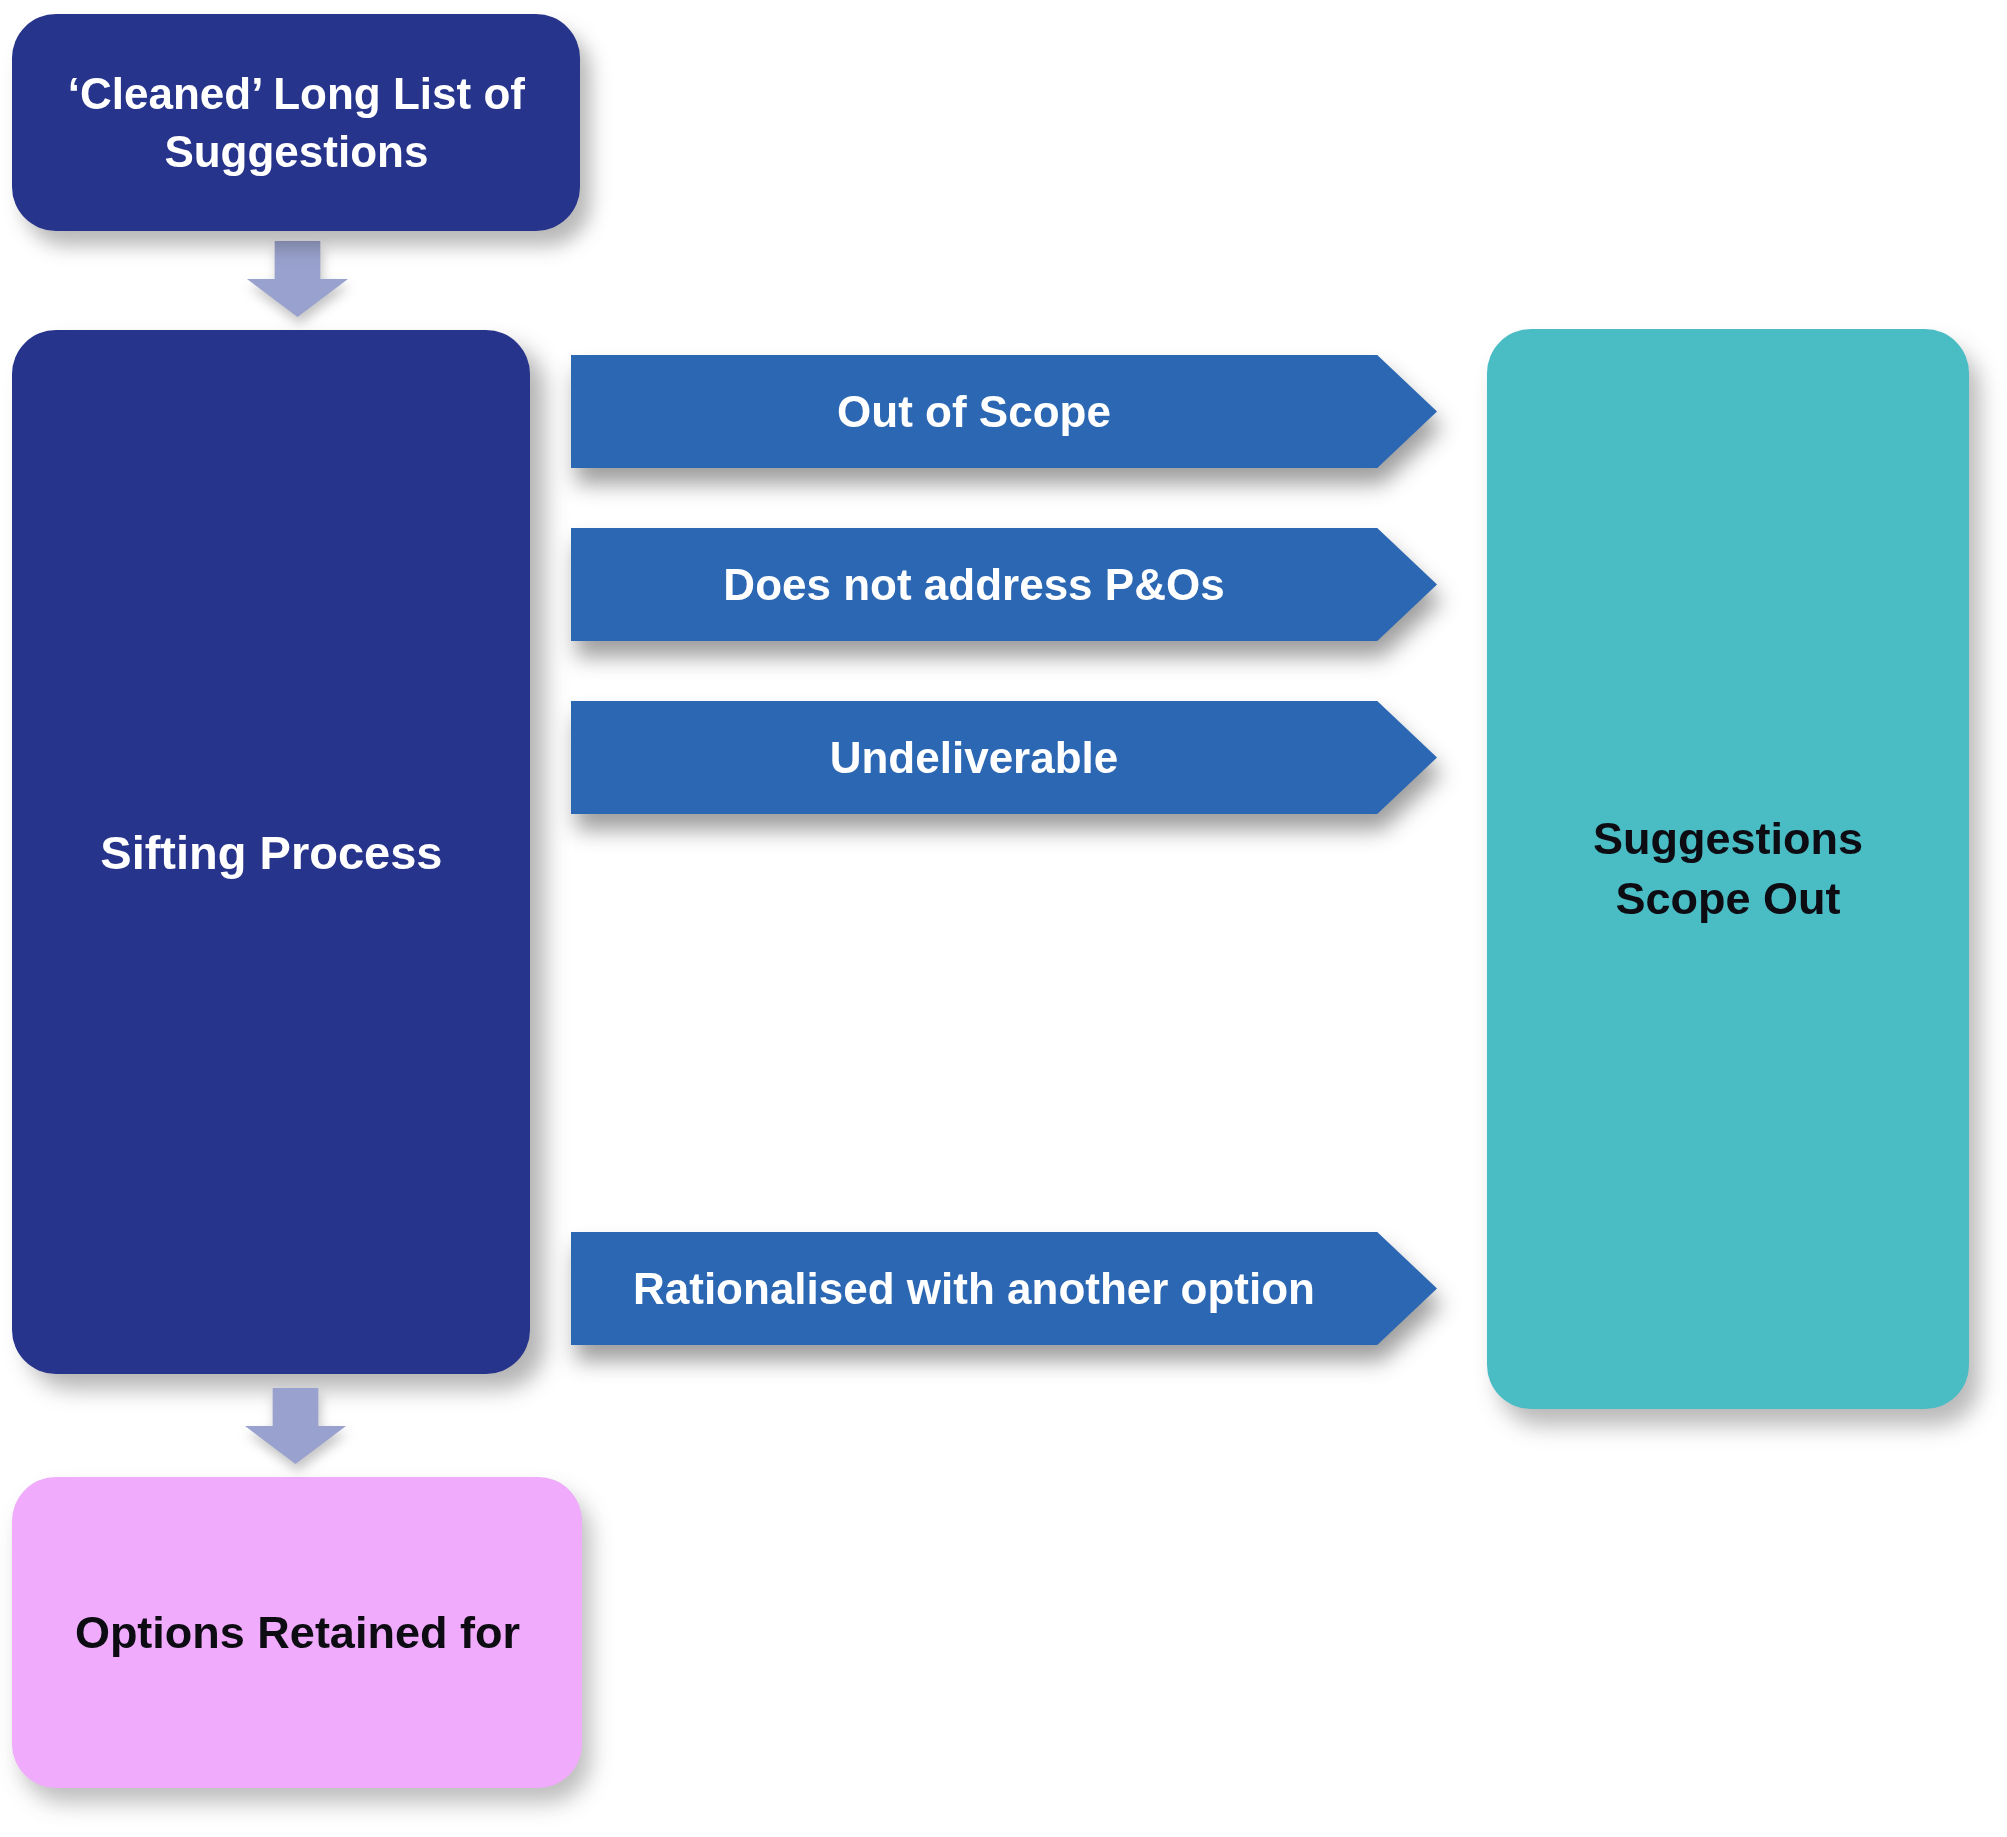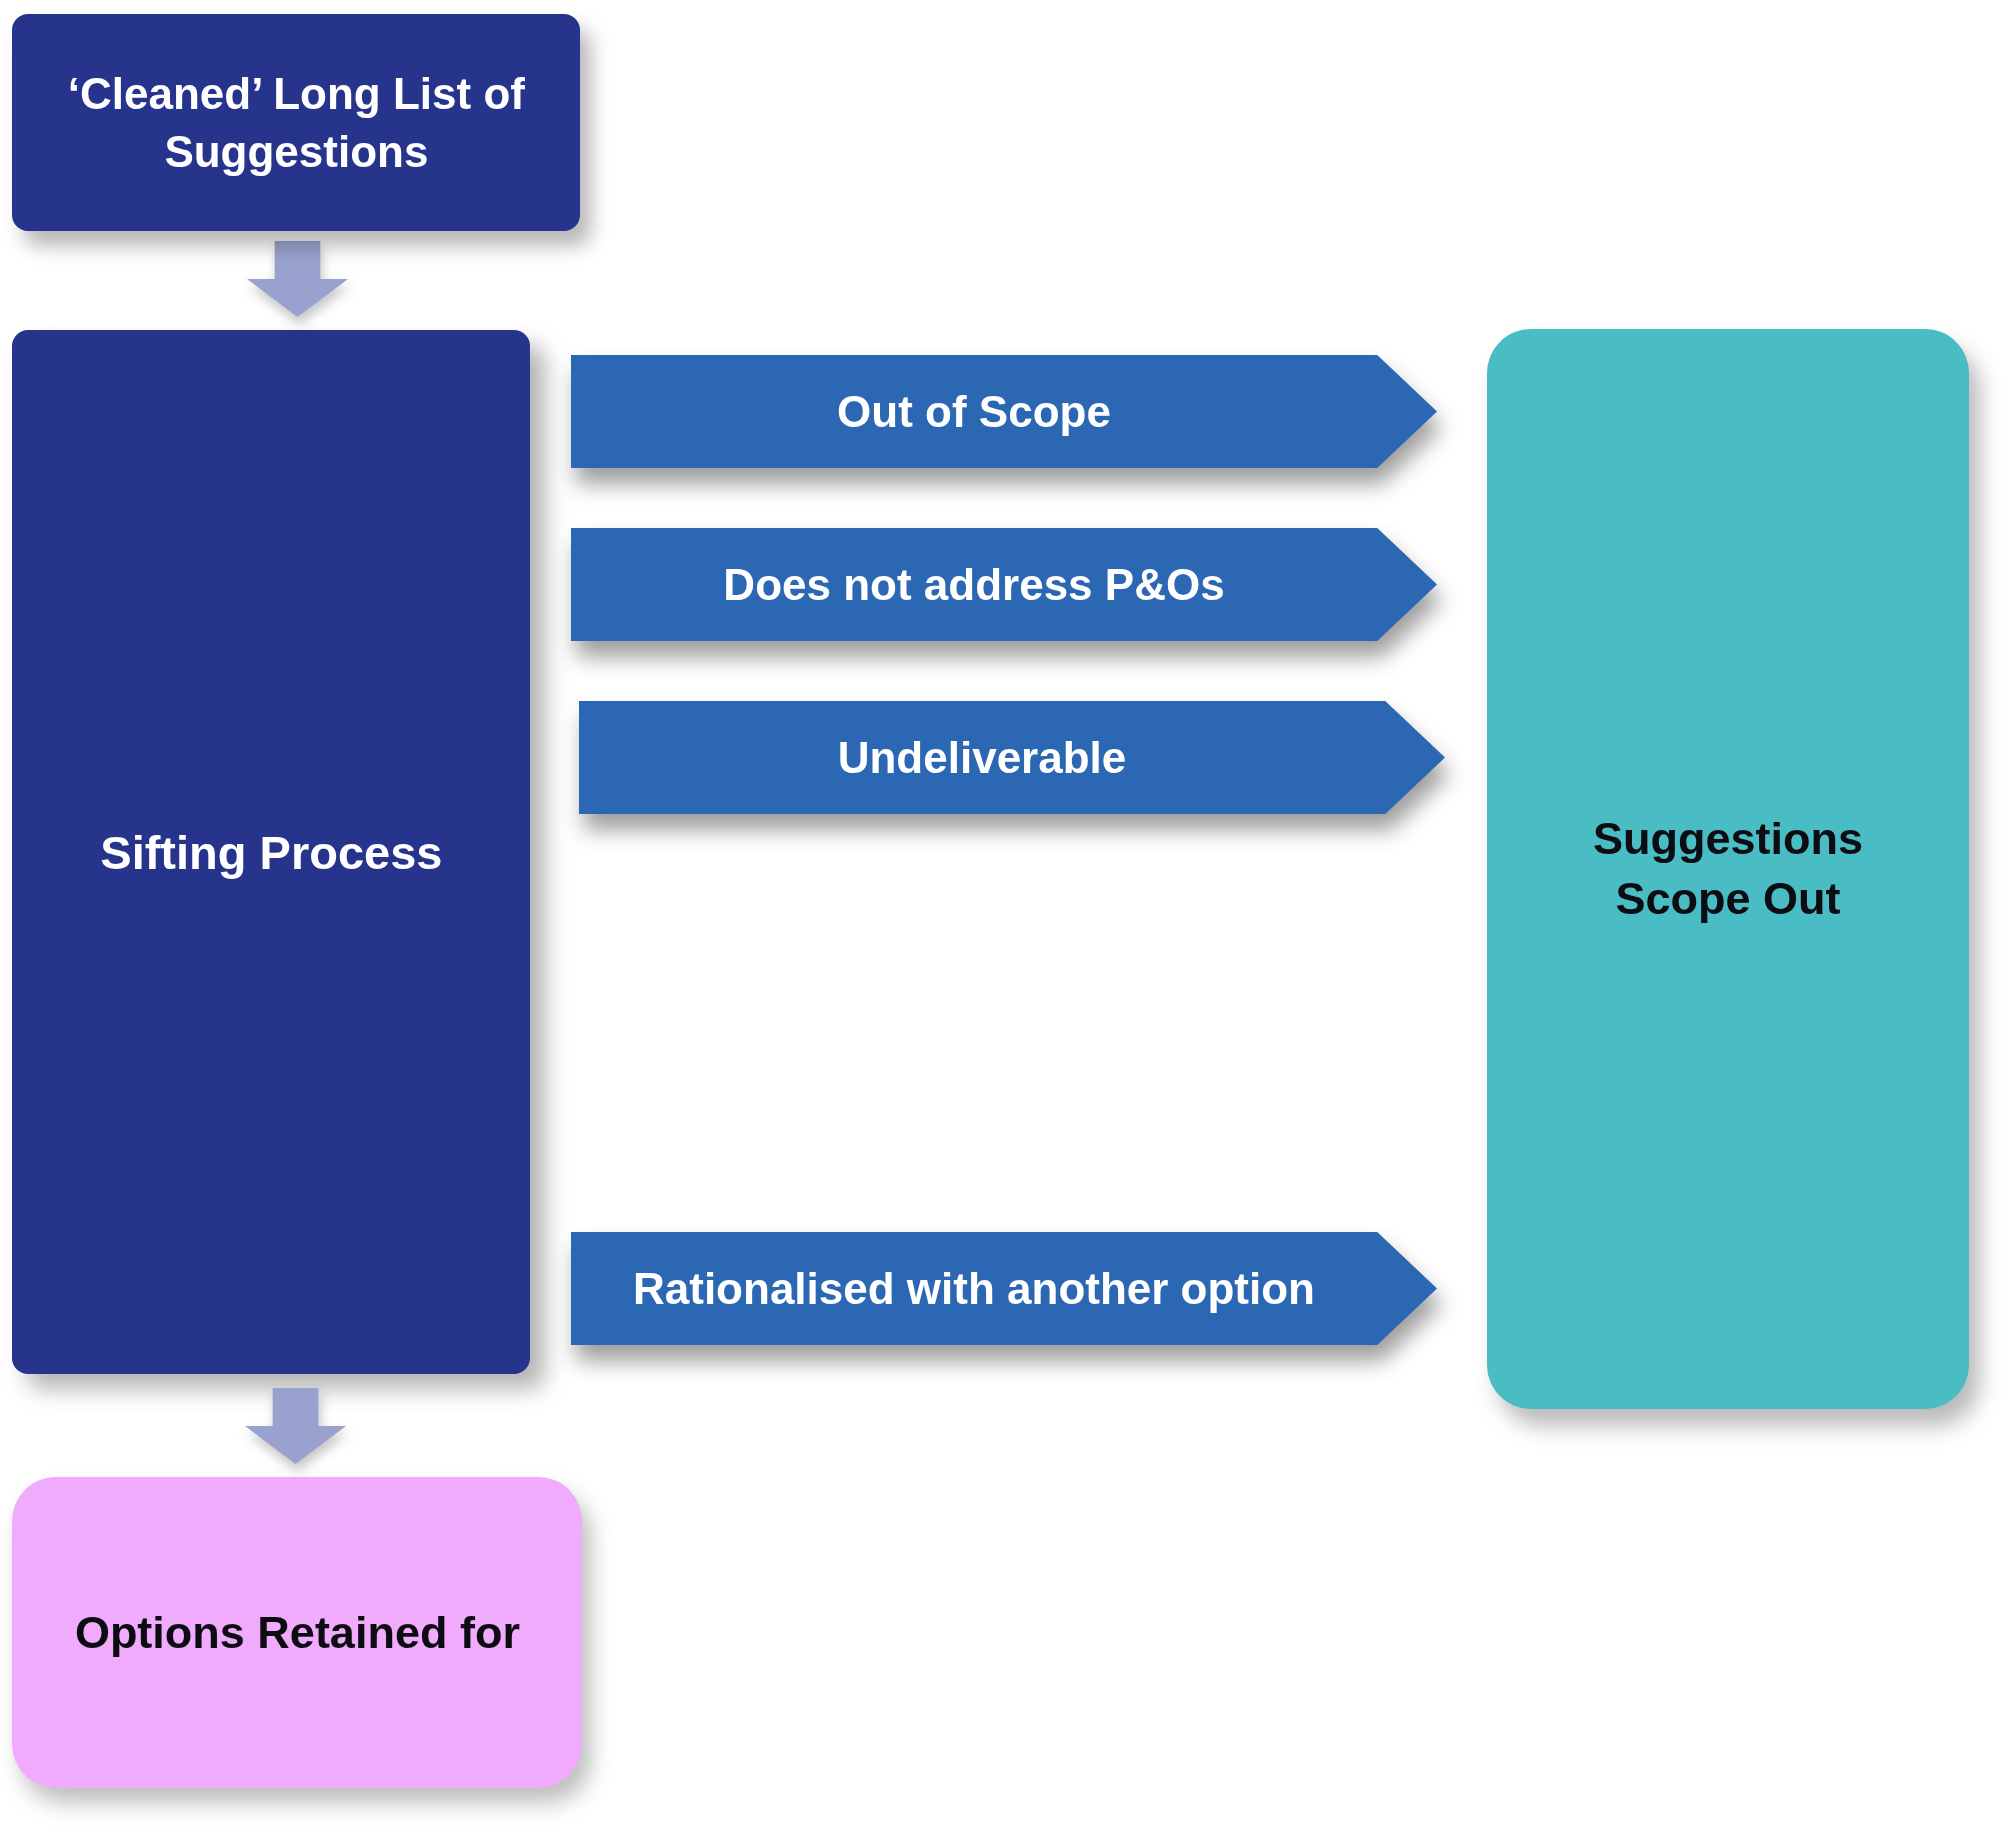--- a/index.html
+++ b/index.html
@@ -13,21 +13,21 @@
   .box{
     position:absolute;
     border-radius:44px;
     display:flex;
     flex-direction:column;
     justify-content:center;
     align-items:center;
     text-align:center;
     font-weight:bold;
   }
-  .navy{background:#27348b;color:#ffffff;border-radius:16px;}
+  .navy{background:#27348b;color:#ffffff;}
   .top-box{
     left:12.4px;top:14.3px;width:568px;height:217px;
     font-size:44px;line-height:58px;
     filter:drop-shadow(11.4px 15px 9.5px rgba(40,40,40,.33));
     z-index:3;
   }
   .main-box{
     left:12.4px;top:330px;width:518px;height:1044px;
     font-size:47px;
     filter:drop-shadow(15px 15px 11.4px rgba(40,40,40,.35));
@@ -106,21 +106,21 @@
     <div class="flow-arrow" style="left:0;top:0">
       <div class="arrow-label">Out of Scope</div>
     </div>
   </div>
   <div class="arrow-shadow a2">
     <div class="flow-arrow" style="left:0;top:0">
       <div class="arrow-label">Does not address P&amp;Os</div>
     </div>
   </div>
   <div class="arrow-shadow a3">
-    <div class="flow-arrow" style="left:8px;top:0">
+    <div class="flow-arrow" style="left:0;top:0">
       <div class="arrow-label">Undeliverable</div>
     </div>
   </div>
   <div class="arrow-shadow a6">
     <div class="flow-arrow" style="left:0;top:12px">
       <div class="arrow-label">Rationalised with another option</div>
     </div>
   </div>
 
   <div class="box teal-box">

